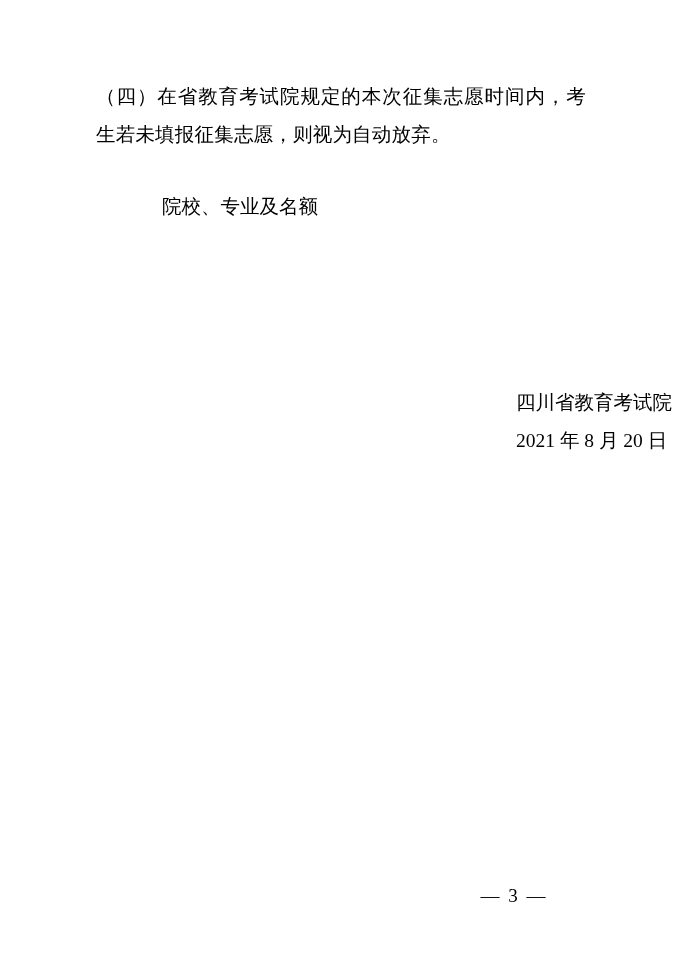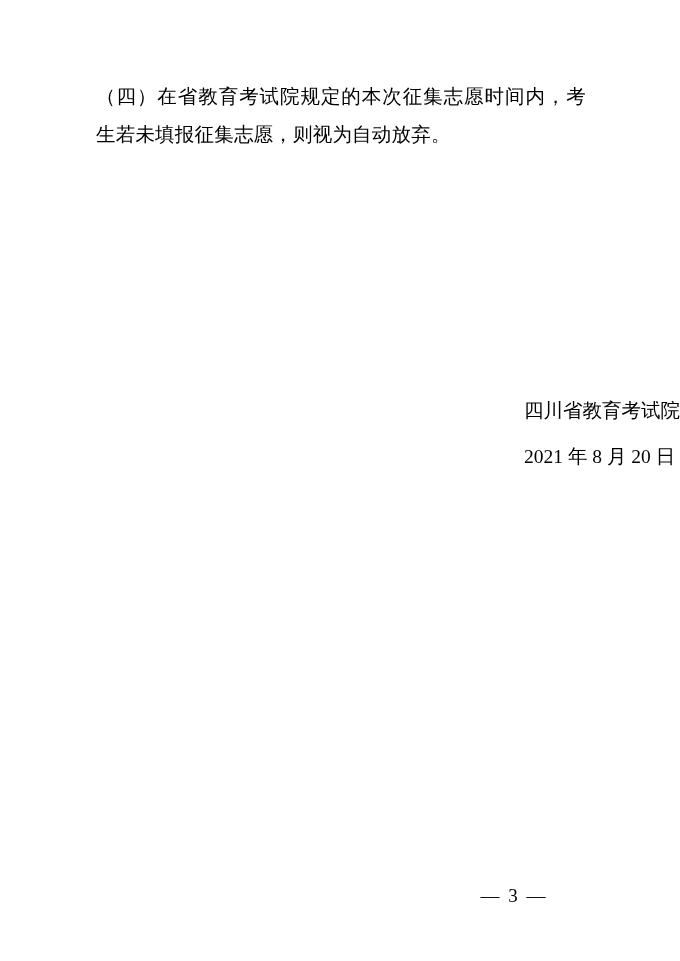--- a/index.html
+++ b/index.html
@@ -57,21 +57,21 @@
   }
   .signature {
     position: absolute;
     left: 420px;
     top: 306px;
     text-align: left;
   }
   .sig-line {
     font-size: 19.5px;
     line-height: 38px;
-    margin: 8px;
+    margin: 0;
     white-space: nowrap;
   }
   .footer {
     position: absolute;
     left: 0;
     top: 885px;
     width: 680px;
     text-align: center;
     padding-right: 84px;
     box-sizing: border-box;
@@ -87,20 +87,21 @@
 </head>
 <body>
 
 <div class="page">
 
   <div class="content">
 
     <p class="para indent">（四）在省教育考试院规定的本次征集志愿时间内，考生若未填报征集志愿，则视为自动放弃。</p>
 
     <div class="attach-block">
+      <p class="attach-line2">院校、专业及名额</p>
     </div>
 
     <div class="signature">
       <p class="sig-line">四川省教育考试院</p>
       <p class="sig-line">2021 年 8 月 20 日</p>
     </div>
 
   </div>
 
   <div class="footer">

